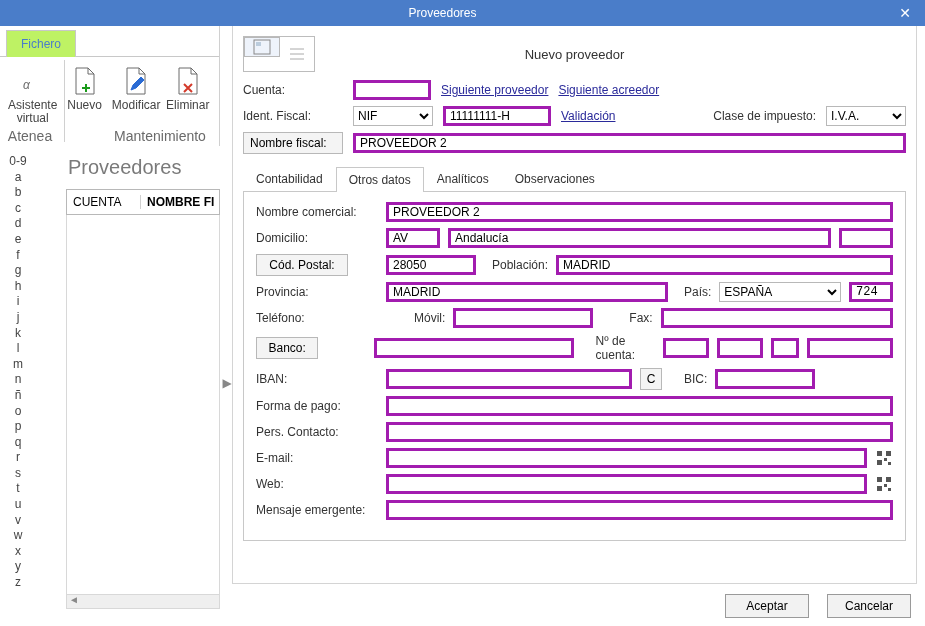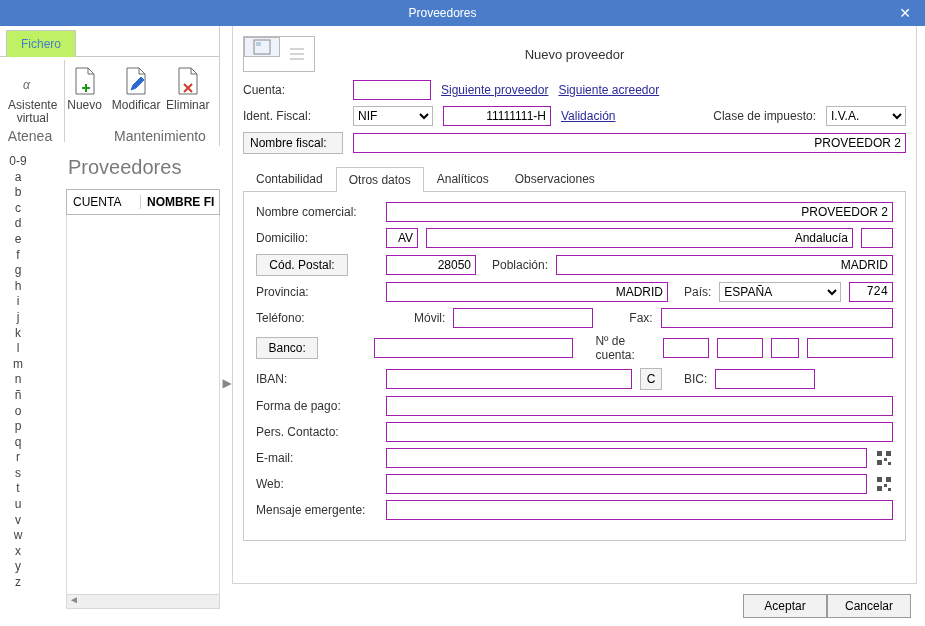--- a/index.html
+++ b/index.html
@@ -82,21 +82,21 @@
   .form-header {
     display:flex; align-items:center; height: 40px; gap: 10px;
   }
   .type-thumbs {
     width: 72px; height: 36px; border:1px solid #bcbcbc; display:flex;
   }
   .type-thumbs div{flex:1;display:flex;align-items:center;justify-content:center;}
   .type-thumbs .sel{background:#eef3fb;}
   .form-title { flex:1; text-align:center; color:#333; font-size: 13px; }
   .lbl { color:#333; }
-  .inp { height:20px; border:1px solid #a21caf; padding:0 4px; background:#fff;text-align:right; }
+  .inp { height:20px; border:3px solid #a21caf; padding:0 4px; background:#fff; }
   .link { color:#2a2a9a; text-decoration: underline; cursor:pointer; }
   .sel { height:20px; border:1px solid #b8b8b8; background:#fff; }
   .btn-sm { height:22px; border:1px solid #b8b8b8; background:#f4f4f4; padding:0 8px; cursor:pointer;}
 
   
   .row1 { display:flex; align-items:center; gap:10px; margin-top:6px;}
   .row2 { display:flex; align-items:center; gap:10px; margin-top:6px;}
   .row3 { display:flex; align-items:center; gap:10px; margin-top:6px;}
 
   .tabs {
@@ -107,26 +107,26 @@
   }
   .tab.active {
     border-color:#c8c8c8; background:#fff; position:relative; top:1px;
   }
 
   .tab-body {
     border:1px solid #c8c8c8; border-top:none; padding:10px 12px 14px 12px;
   }
   .frow { display:flex; align-items:center; gap:8px; margin-bottom:6px; }
   .frow .flab { width:122px; color:#333; }
-  .thin { width: 32px; }
+  .thin { width: 54px; }
   .qr { width:18px;height:18px;display:inline-flex;align-items:center;justify-content:center;color:#555;}
 
   
   .dlg-buttons {
-    position:absolute; right: 14px; bottom: 8px; display:flex; gap:0;
+    position:absolute; right: 14px; bottom: 8px; display:flex; gap:18px;
   }
   .dlg-buttons button {
     width: 84px; height: 24px; border:1px solid #9a9a9a; background:#f2f2f2; cursor:pointer;
   }
 </style>
 </head>
 <body>
 
 <div class="dialog-titlebar">
   <div class="title">Proveedores</div>

